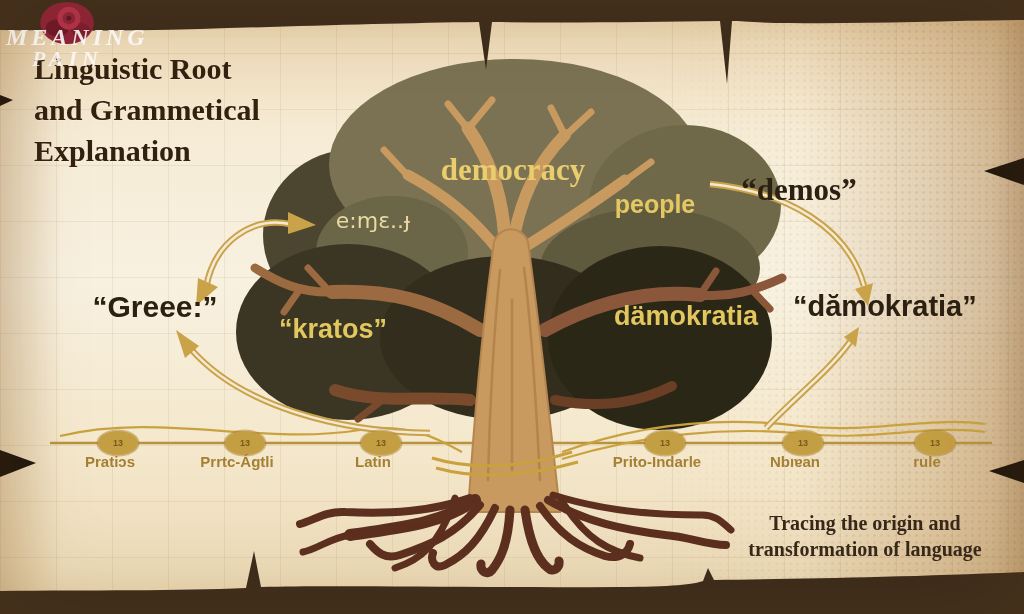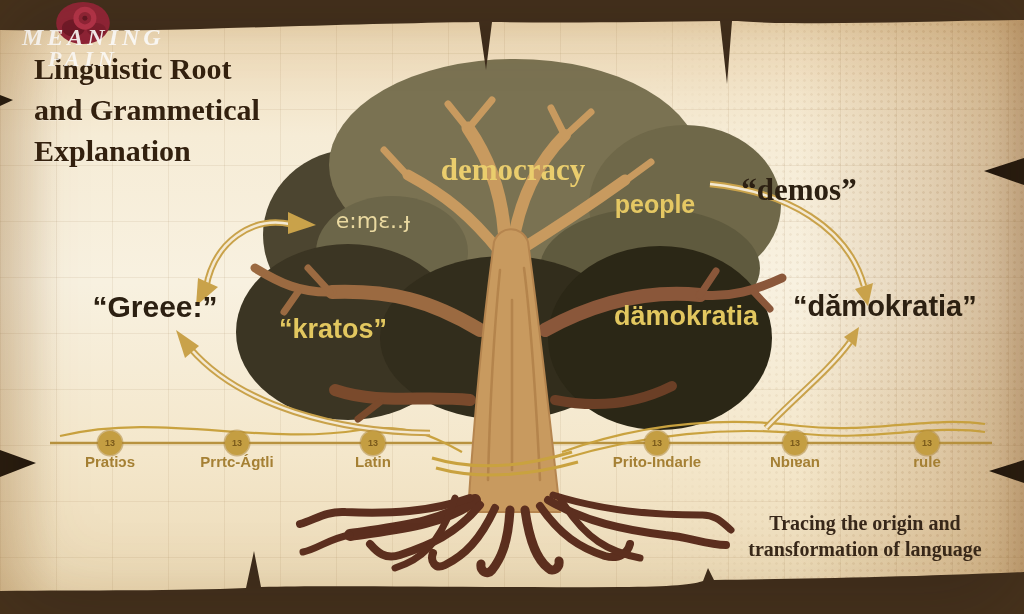--- a/index.html
+++ b/index.html
@@ -21,21 +21,21 @@
     left:640px;top:0;width:384px;height:614px;pointer-events:none;opacity:.5;
     background-image:radial-gradient(rgba(140,95,45,.25) 1px, transparent 1.6px);
     background-size:7px 7px;
     -webkit-mask-image:linear-gradient(90deg, transparent, black 70%);
     mask-image:linear-gradient(90deg, transparent, black 70%);
   }
   #vignette{left:0;top:0;width:1024px;height:614px;pointer-events:none;
     box-shadow:inset 0 0 90px rgba(120,80,30,.22);}
   svg{display:block;}
   
-  #logo{left:0;top:0;width:190px;height:100px;margin-left:16px;}
+  #logo{left:0;top:0;width:190px;height:100px;}
   .brand{position:absolute;color:rgba(255,255,255,.93);
     font-family:"Liberation Serif",serif;font-style:italic;font-weight:700;}
   #brand1{left:6px;top:24px;font-size:24px;letter-spacing:4px;}
   #brand2{left:32px;top:46px;font-size:22px;letter-spacing:5px;color:rgba(255,255,255,.85);}
   
   #title{left:34px;top:48px;width:340px;color:#33210f;
     font-family:"Liberation Serif",serif;font-weight:700;font-size:30px;line-height:41px;
     text-shadow:0 1px 0 rgba(255,255,255,.25);}
   
   .cl{position:absolute;text-align:center;white-space:nowrap;}
@@ -45,21 +45,21 @@
   #lab-phonetic{left:303px;top:208px;width:140px;font-size:22px;color:#ead9a0;
     font-family:"DejaVu Sans",sans-serif;}
   #lab-kratos{left:263px;top:314px;width:140px;font-size:27px;font-weight:700;color:#e2c75f;}
   #lab-damokratia-canopy{left:596px;top:301px;width:180px;font-size:27px;font-weight:700;color:#e2c75f;}
   
   #lab-greek{left:85px;top:290px;width:140px;font-size:30px;font-weight:700;color:#2c2012;}
   #lab-demos{left:737px;top:140px;width:124px;font-family:"Liberation Serif",serif;
     font-size:31px;font-weight:700;color:#2c2012;margin-top:32px;}
   #lab-damokratia-right{left:793px;top:290px;width:176px;font-size:29px;font-weight:700;color:#2c2012;}
   
-  .node{position:absolute;top:431px;width:24px;height:24px;border-radius:50%;
+  .node{position:absolute;top:431px;width:40px;height:24px;border-radius:50%;
     background:#c49e42;box-shadow:0 0 0 1.5px rgba(170,130,50,.5);
     display:flex;align-items:center;justify-content:center;
     color:#7a5a1c;font-size:9px;font-weight:700;}
   .tlabel{position:absolute;top:453px;width:150px;text-align:center;
     color:#a58034;font-size:15px;font-weight:700;white-space:nowrap;}
   
   #footer{left:700px;top:510px;width:330px;text-align:center;color:#38281a;
     font-family:"Liberation Serif",serif;font-weight:700;font-size:20px;line-height:26px;}
 </style>
 </head>

